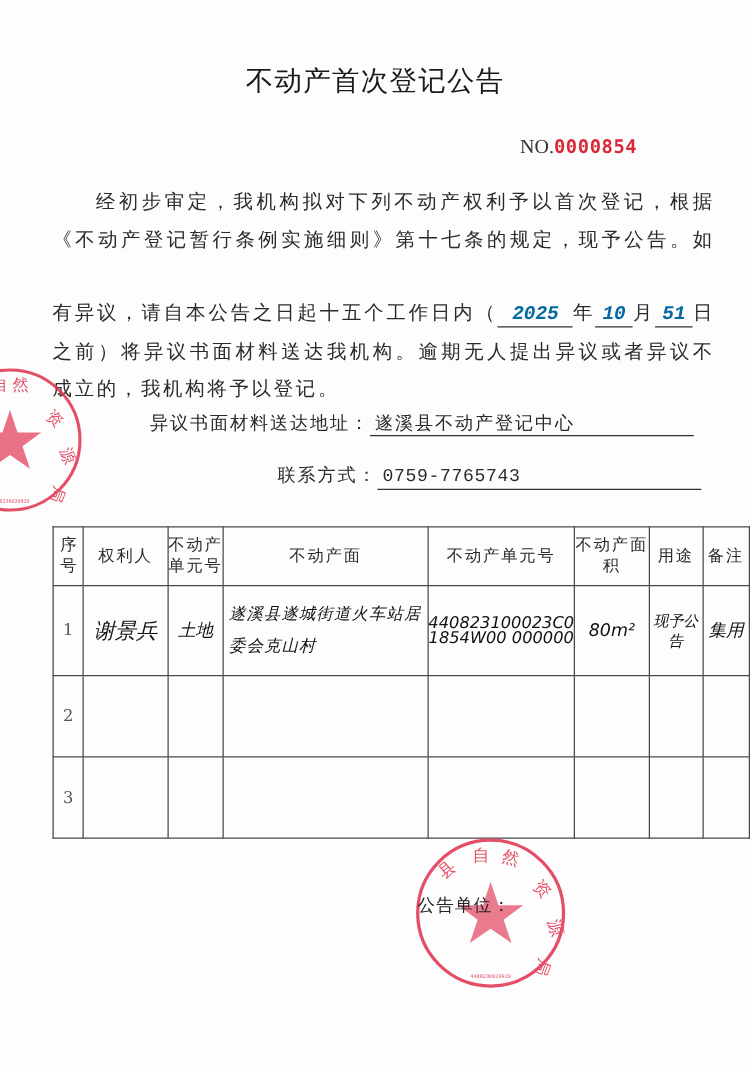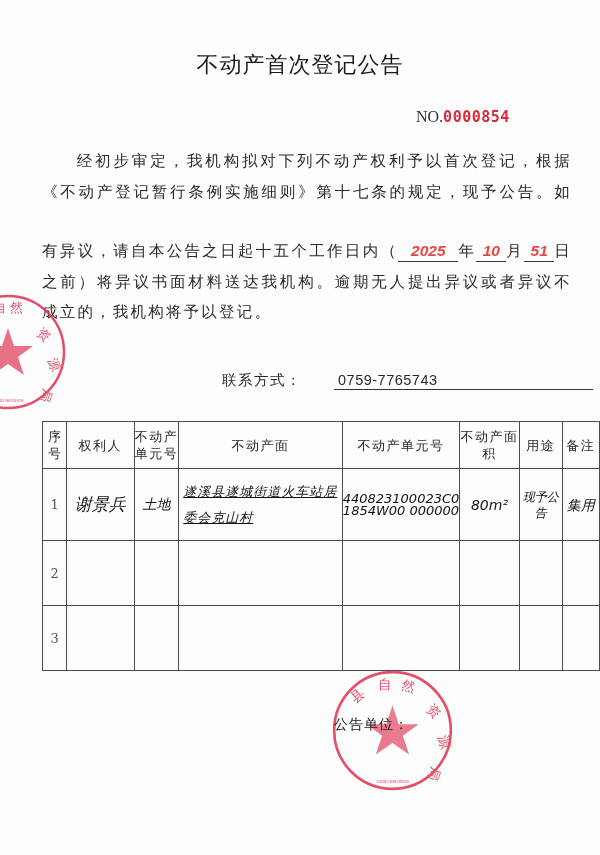--- a/index.html
+++ b/index.html
@@ -57,24 +57,24 @@
       letter-spacing: 2.2px;
       color: #2a2a2a;
       text-align: justify;
       font-family: "DejaVu Serif", "Liberation Serif", serif;
     }
     .body-text .indent {
       display: inline-block;
       width: 34px;
     }
     .hand {
-      font-family: Liberation Sans, sans-serif;
+      font-family: Liberation Mono, monospace;
       font-style: italic;
       font-weight: bold;
-      color: #ef4444;
+      color: #0369a1;
       letter-spacing: 0;
       margin-top: 34px;
     }
     .blank {
       display: inline-block;
       border-bottom: 1px solid #333;
       text-align: center;
       line-height: 20px;
     }
     .contact-row {
@@ -85,23 +85,22 @@
       font-family: "DejaVu Serif", "Liberation Serif", serif;
       white-space: nowrap;
     }
     .contact-row .value {
       display: inline-block;
       border-bottom: 1px solid #333;
       padding-left: 4px;
       line-height: 18px;
     }
     .contact-row .mono {
-      font-family: Liberation Sans, sans-serif;
+      font-family: Liberation Mono, monospace;
       letter-spacing: 0.5px;
-      margin-left: 32px;
     }
     table.records {
       position: absolute;
       left: 42px;
       top: 421px;
       border-collapse: collapse;
       font-family: "DejaVu Serif", "Liberation Serif", serif;
       color: #2a2a2a;
     }
     table.records th, table.records td {
@@ -127,21 +126,20 @@
       font-family: "DejaVu Sans", "Liberation Sans", sans-serif;
       font-style: italic;
       color: #111;
     }
     td.addr {
       text-align: left !important;
       padding: 2px 4px !important;
       font-size: 13px;
       line-height: 26px;
       letter-spacing: 1px;
-      text-decoration: underline;
     }
     td.unitno {
       font-size: 9.5px;
       line-height: 12px;
       letter-spacing: 0;
     }
     .footer-label {
       position: absolute;
       left: 334px;
       top: 716px;
@@ -177,20 +175,23 @@
   <div class="title">不动产首次登记公告</div>
 
   <div class="serial">
     <span>NO.</span><span class="num">0000854</span>
   </div>
 
   <div class="body-text">
     <span class="indent"></span><span>经初步审定，我机构拟对下列不动产权利予以首次登记，根据《不动产登记暂行条例实施细则》第十七条的规定，现予公告。如有异议，请自本公告之日起十五个工作日内（</span><span class="blank hand" style="width:60px">2025</span><span>年</span><span class="blank hand" style="width:30px">10</span><span>月</span><span class="blank hand" style="width:30px">51</span><span>日之前）将异议书面材料送达我机构。逾期无人提出异议或者异议不成立的，我机构将予以登记。</span>
   </div>
 
+  <div class="contact-row" style="left:120px; top:329px;">
+    <span>异议书面材料送达地址：</span><span class="value" style="width:255px">遂溪县不动产登记中心</span>
+  </div>
 
   <div class="contact-row" style="left:222px; top:371px;">
     <span>联系方式：</span><span class="value mono" style="width:255px">0759-7765743</span>
   </div>
 
   <table class="records">
     <thead>
       <tr>
         <th style="width:24px;letter-spacing:0">序号</th>
         <th style="width:70px">权利人</th>

